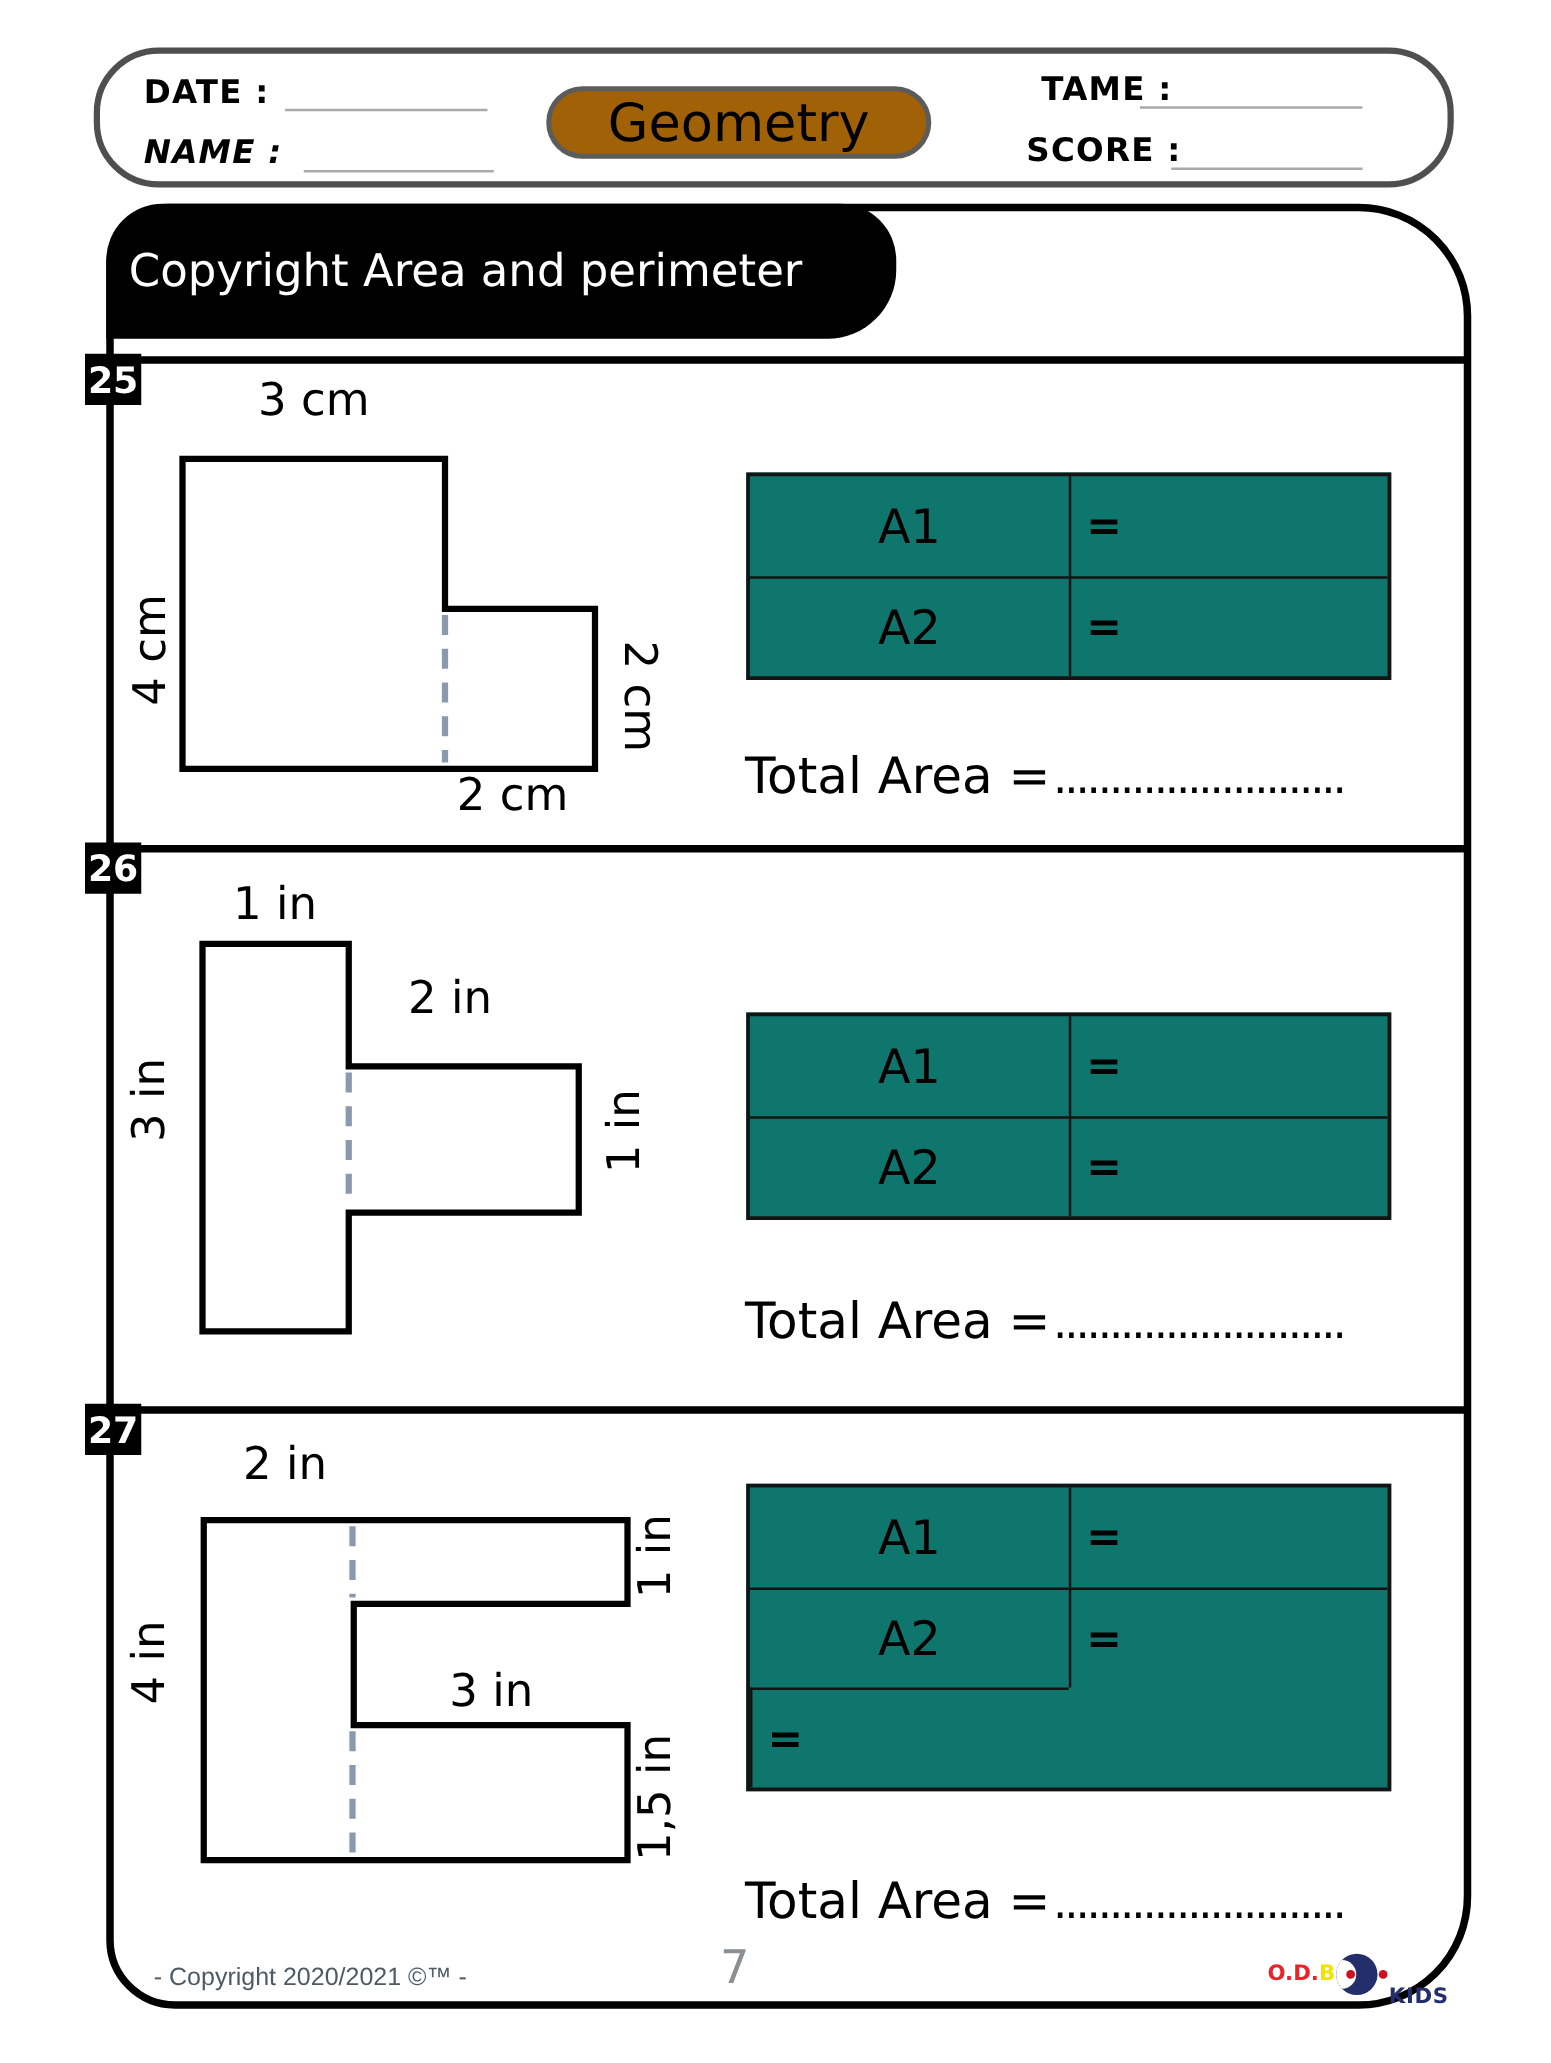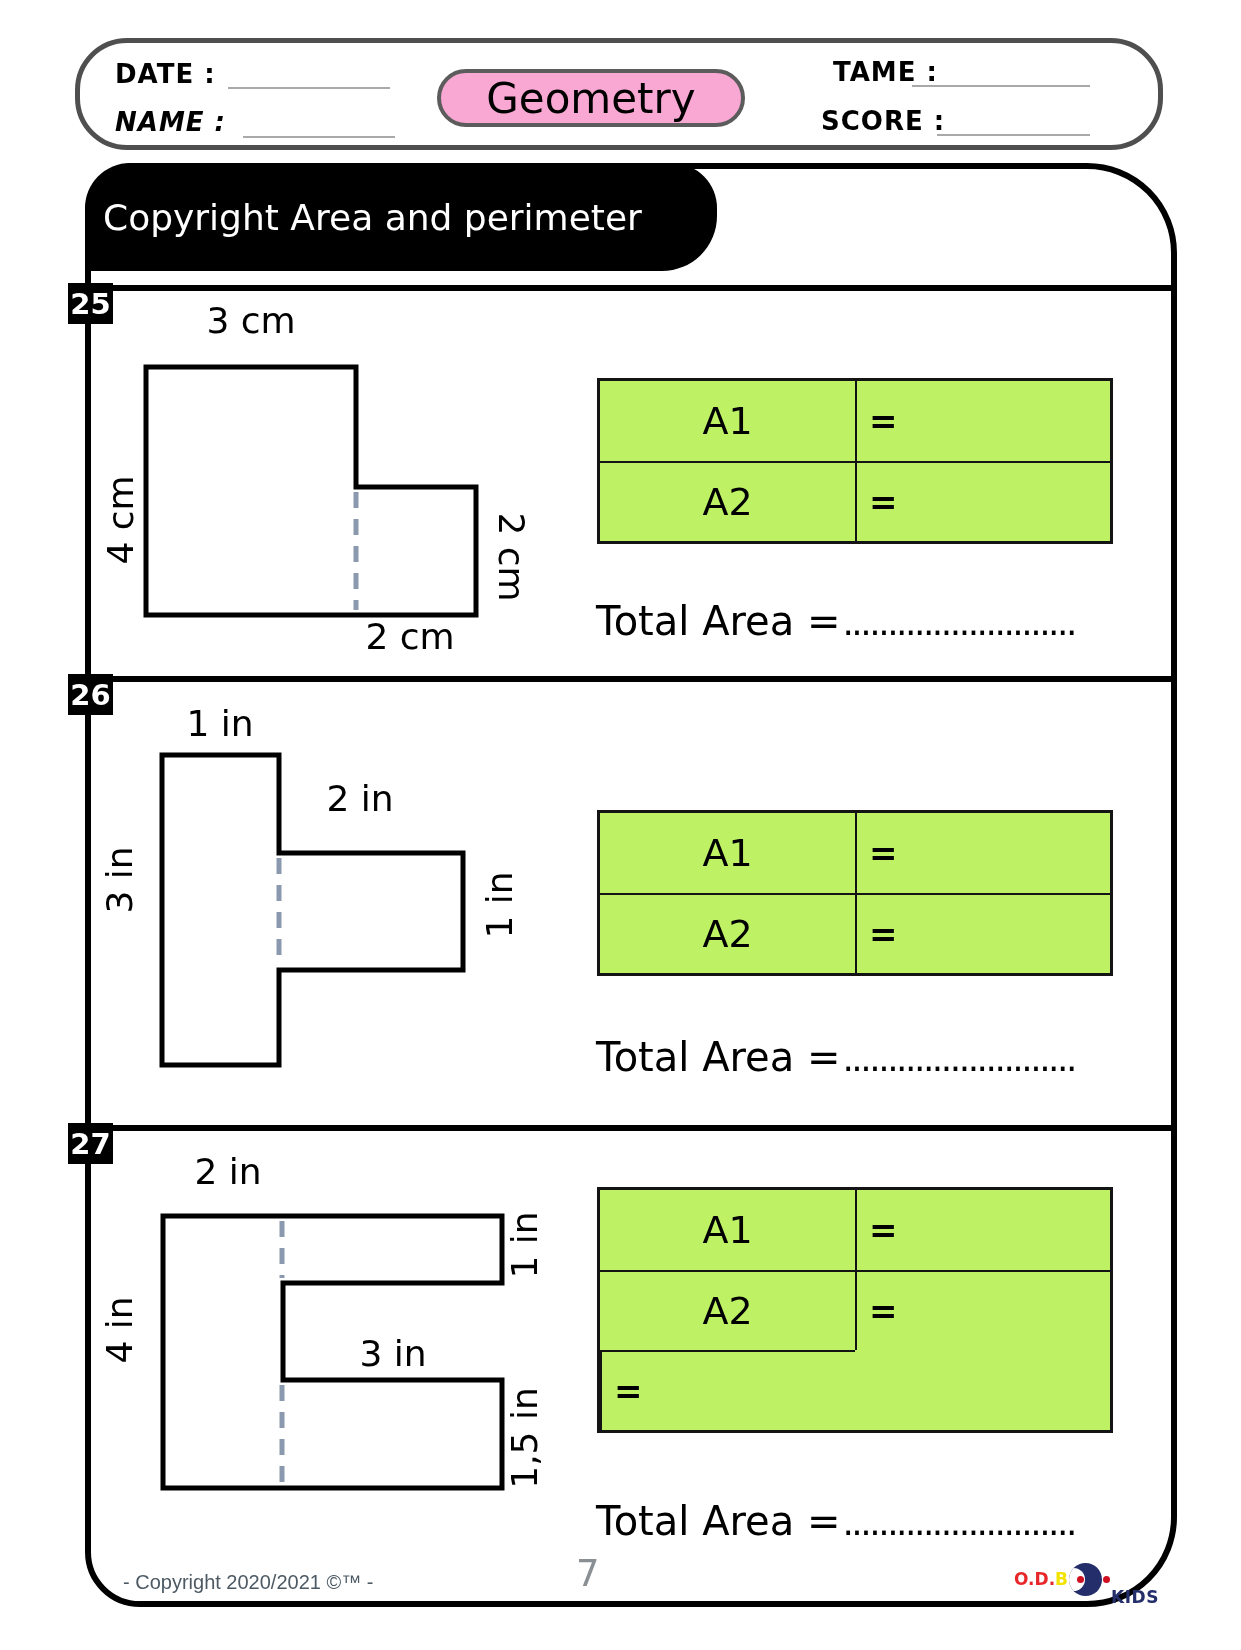--- a/index.html
+++ b/index.html
@@ -11,21 +11,21 @@
 
   
   .header-box{
     left:75px;top:38px;width:1088px;height:112px;box-sizing:border-box;
     border:5px solid #4f4f4f;border-radius:52px;background:#fff;
   }
   .hlabel{font-weight:bold;font-size:26px;letter-spacing:1px;}
   .fill-line{height:0;border-bottom:2px solid #a9a9a9;}
   .title-pill{
     left:437px;top:69px;width:308px;height:58px;box-sizing:border-box;
-    border:4px solid #5c5c5c;border-radius:30px;background:#f9a8d4;
+    border:4px solid #5c5c5c;border-radius:30px;background:#a16207;
     display:flex;align-items:center;justify-content:center;
   }
   .title-pill span{font-size:42px;}
 
   
   .frame{
     left:85px;top:163px;width:1092px;height:1444px;box-sizing:border-box;
     border:6px solid #000;border-radius:50px 90px 90px 55px;background:#fff;
   }
   .banner{
@@ -44,21 +44,21 @@
 
   
   .dim{font-size:36px;text-align:center;white-space:nowrap;}
   .rot{width:200px;height:44px;line-height:44px;}
   .rot-ccw{transform:rotate(-90deg);}
   .rot-cw{transform:rotate(90deg);}
 
   
   .ptable{
     left:597px;width:516px;box-sizing:border-box;border:3px solid #141414;
-    display:grid;grid-template-columns:50% 50%;grid-auto-rows:80px;background:#bef264;
+    display:grid;grid-template-columns:50% 50%;grid-auto-rows:80px;background:#0f766e;
   }
   .cell-name{display:flex;align-items:center;justify-content:center;font-size:38px;}
   .cell-eq{display:flex;align-items:center;padding-left:12px;font-size:34px;font-weight:bold;
     border-left:2px solid #141414;box-sizing:border-box;}
   .row-sep{border-top:2px solid #141414;}
 
   
   .total-line{display:flex;align-items:baseline;white-space:nowrap;}
   .total-label{font-size:40px;}
   .total-dots{font-size:36px;letter-spacing:-2.5px;padding-left:2px;}

